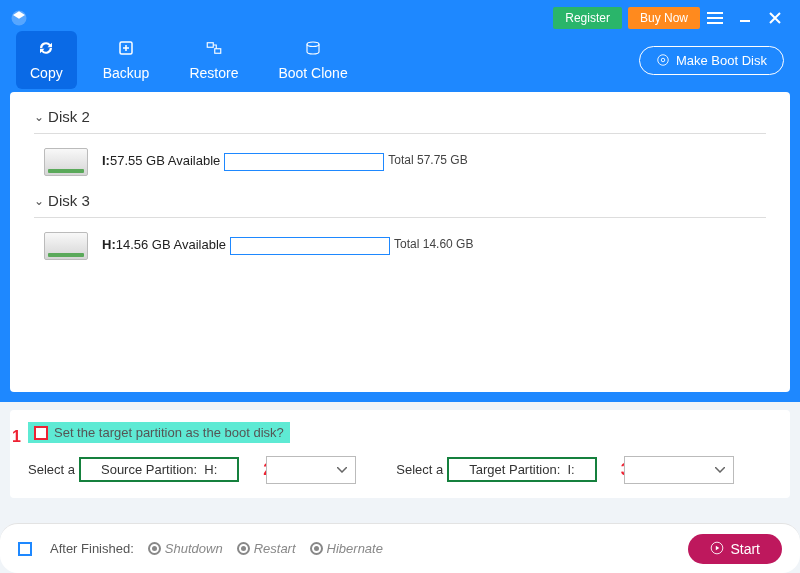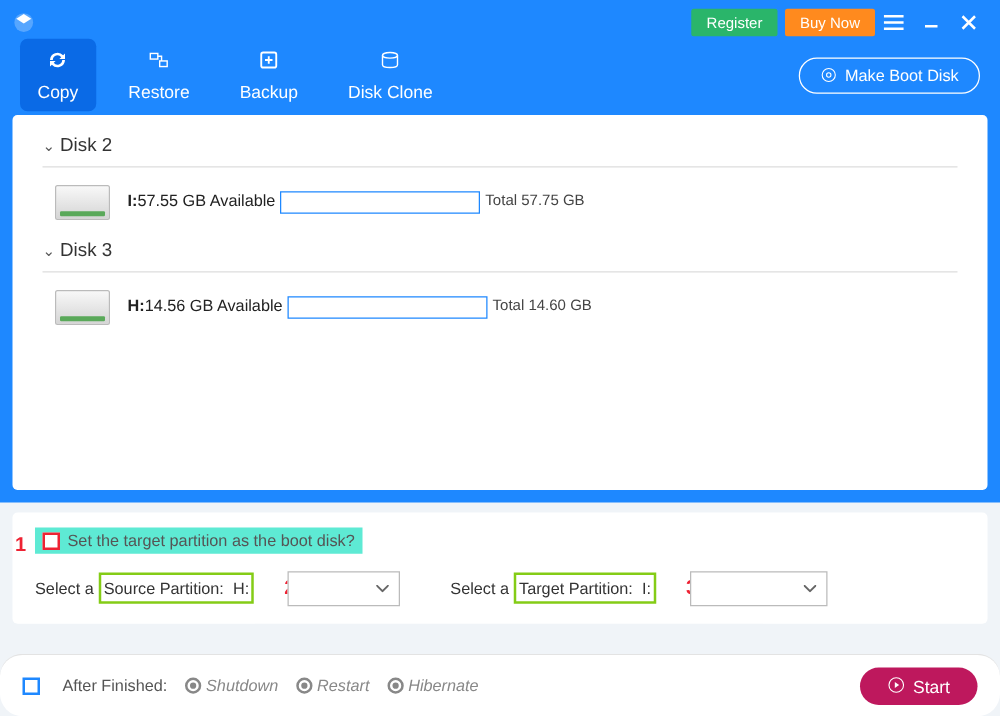--- a/index.html
+++ b/index.html
@@ -37,21 +37,21 @@
 .disk-label { font-size: 13px; color: #222; }
 .disk-bar { width: 160px; height: 18px; border: 1.5px solid #1e88ff; background: #fff; }
 .disk-total { font-size: 12px; color: #444; }
 
 
 .select-bar { background: #fff; border-radius: 4px; margin: 8px 10px 0 10px; padding: 12px 18px 14px 18px; position: relative; }
 .highlight-row { background: #5eead4; display: inline-flex; align-items: center; padding: 3px 6px; color: #555; font-size: 13px; }
 .highlight-row .cb { width: 14px; height: 14px; border: 2px solid #e23; margin-right: 6px; background: #fff; }
 .sel-row { display: flex; gap: 40px; margin-top: 12px; align-items: flex-end; }
 .sel-group { display: flex; align-items: center; font-size: 13px; color: #333; }
-.sel-group .boxed { border: 2px solid #84cc16; padding: 3px 2px; margin: 0 4px; }
+.sel-group .boxed { border: 2px solid #15803d; padding: 3px 20px; margin: 0 4px; }
 .dropdown { border: 1px solid #bbb; height: 28px; min-width: 170px; background: #fff; display: flex; align-items: center; justify-content: flex-end; padding-right: 8px; cursor: pointer; margin-left: -6px; }
 .ann { position: absolute; color: #e23; font-weight: bold; font-size: 16px; }
 
 
 .bottom { background: #fff; border-top: 1px solid #e3e3e3; margin-top: auto; height: 50px; display: flex; align-items: center; padding: 0 18px; gap: 14px; font-size: 13px; color: #555; border-radius: 18px; }
 .bottom .cb2 { width: 14px; height: 14px; border: 2px solid #1e88ff; margin-right: 4px; }
 .radio-g { display: flex; align-items: center; gap: 4px; color: #888; font-style: italic; }
 .radio-c { width: 13px; height: 13px; border: 2px solid #888; border-radius: 50%; position: relative; }
 .radio-c.on::after { content: ""; position: absolute; inset: 2px; background: #888; border-radius: 50%; }
 .start-btn { margin-left: auto; background: #be185d; color: #fff; border: none; border-radius: 16px; padding: 7px 22px; font-size: 14px; cursor: pointer; display: flex; gap: 6px; }
@@ -92,39 +92,39 @@
 
   <div class="toolbar">
     <div class="tool-btn active">
       <svg width="18" height="18" viewBox="0 0 24 24">
           <path d="M4 12a8 8 0 0 1 14-5l2-2v6h-6l2-2a5 5 0 0 0-9 3m13 0a8 8 0 0 1-14 5l-2 2v-6h6l-2 2a5 5 0 0 0 9-3" fill="#fff"></path>
         </svg>
       <span>Copy</span>
     </div>
     <div class="tool-btn">
       <svg width="18" height="18" viewBox="0 0 24 24">
+          <rect x="4" y="4" width="16" height="16" rx="2" fill="none" stroke="#fff" stroke-width="2"></rect>
+          <path d="M12 8v8M8 12h8" stroke="#fff" stroke-width="2"></path>
+        </svg>
+      <span>Backup</span>
+    </div>
+    <div class="tool-btn">
+      <svg width="18" height="18" viewBox="0 0 24 24">
           <rect x="3" y="5" width="8" height="6" fill="none" stroke="#fff" stroke-width="1.5"></rect>
           <rect x="13" y="13" width="8" height="6" fill="none" stroke="#fff" stroke-width="1.5"></rect>
           <path d="M11 8h4v5" fill="none" stroke="#fff" stroke-width="1.5"></path>
         </svg>
       <span>Restore</span>
     </div>
     <div class="tool-btn">
       <svg width="18" height="18" viewBox="0 0 24 24">
-          <rect x="4" y="4" width="16" height="16" rx="2" fill="none" stroke="#fff" stroke-width="2"></rect>
-          <path d="M12 8v8M8 12h8" stroke="#fff" stroke-width="2"></path>
-        </svg>
-      <span>Backup</span>
-    </div>
-    <div class="tool-btn">
-      <svg width="18" height="18" viewBox="0 0 24 24">
           <ellipse cx="12" cy="7" rx="8" ry="3" fill="none" stroke="#fff" stroke-width="1.5"></ellipse>
           <path d="M4 7v10c0 1.7 3.6 3 8 3s8-1.3 8-3V7" fill="none" stroke="#fff" stroke-width="1.5"></path>
         </svg>
-      <span>Disk Clone</span>
+      <span>Boot Clone</span>
     </div>
     <div class="spacer"></div>
     <div class="make-boot">
       <svg width="14" height="14" viewBox="0 0 24 24">
           <circle cx="12" cy="12" r="9" fill="none" stroke="#fff" stroke-width="1.5"></circle>
           <circle cx="12" cy="12" r="3" fill="none" stroke="#fff" stroke-width="1.5"></circle>
         </svg>
       <span>Make Boot Disk</span>
     </div>
   </div>

